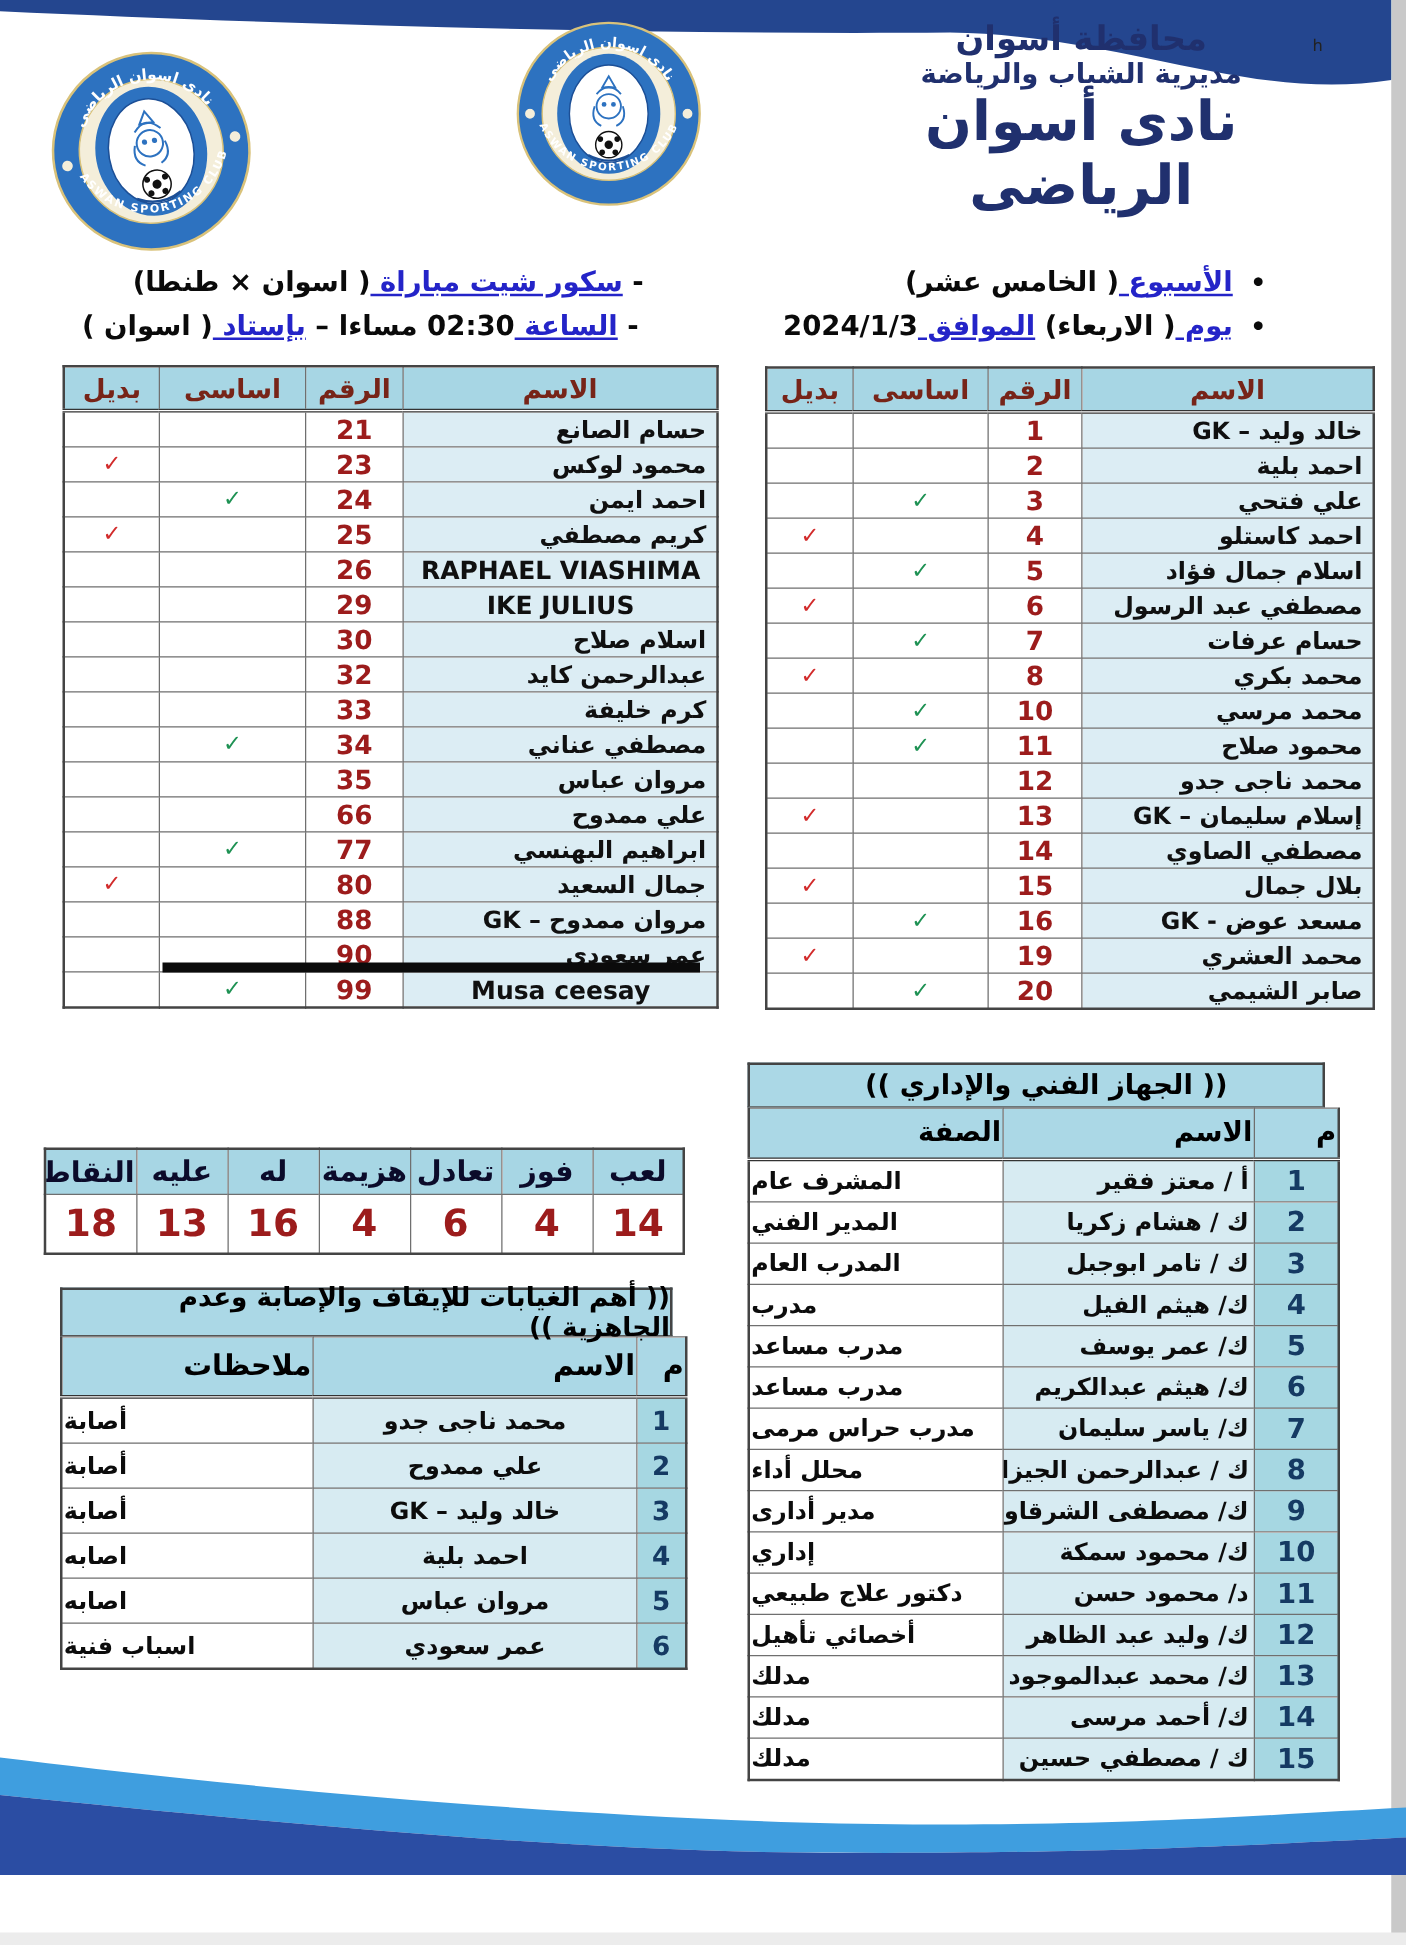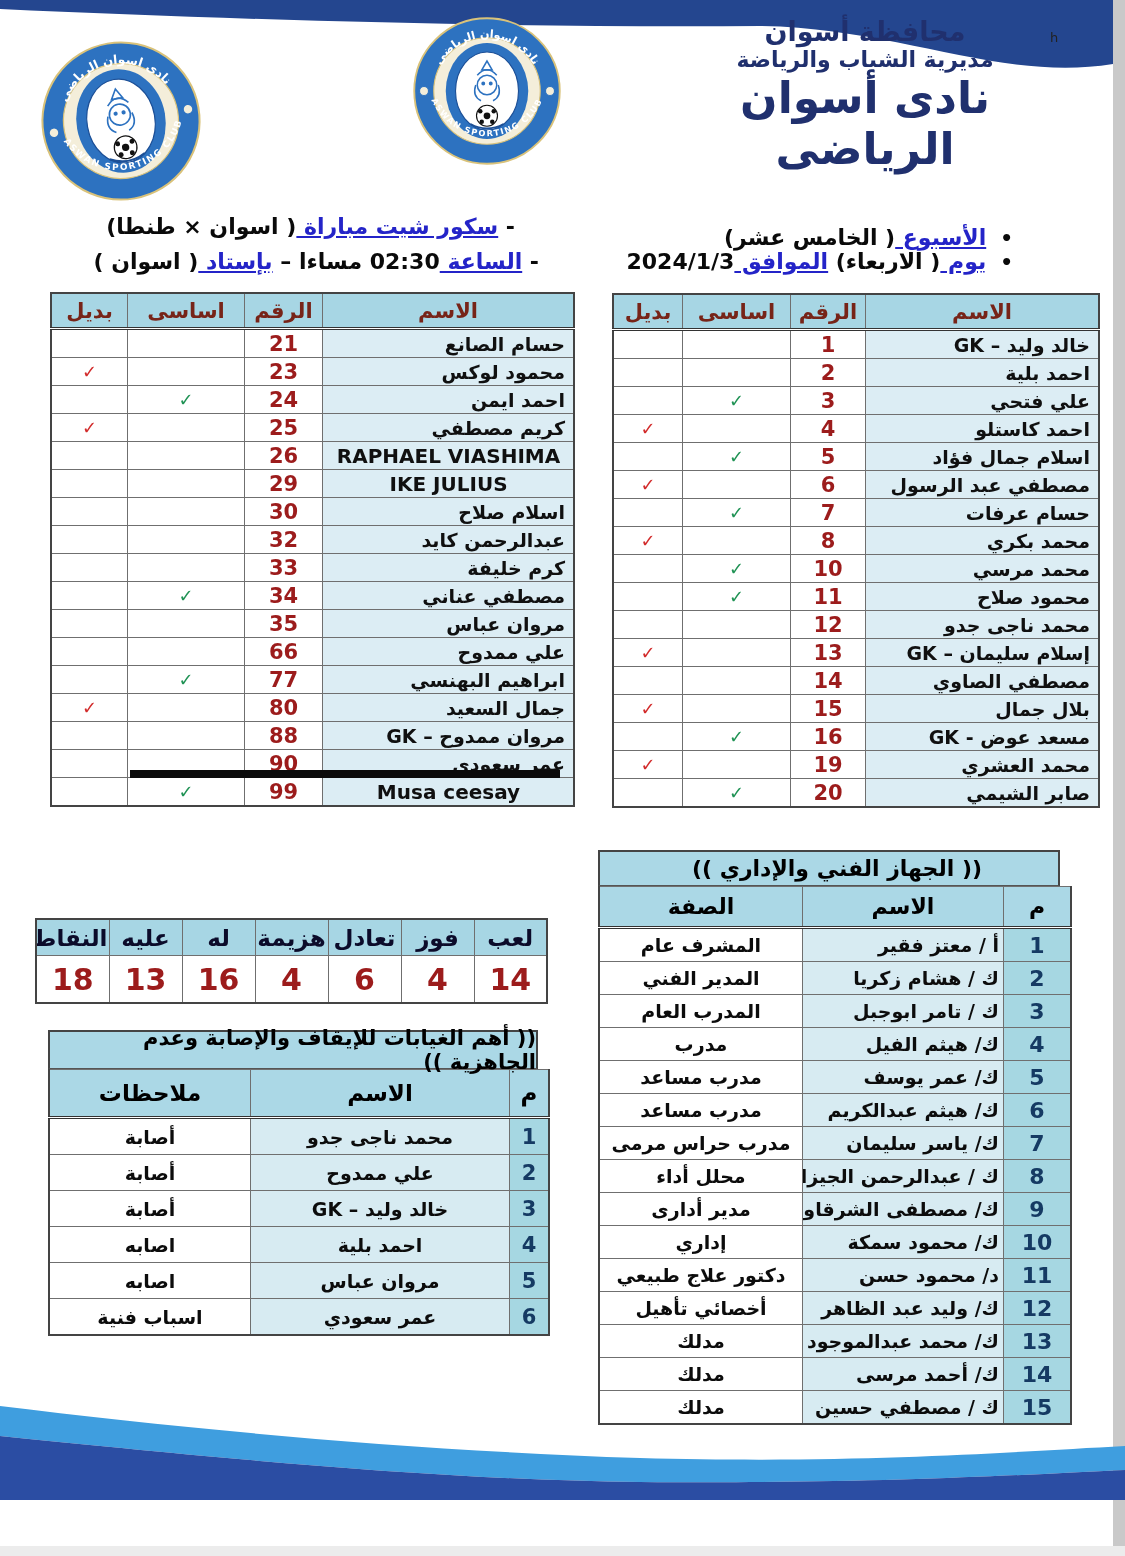--- a/index.html
+++ b/index.html
@@ -30,24 +30,24 @@
   
   .title-band{position:absolute;left:78px;top:170px;width:1024px;height:40px;background:#d7e8ef;
     display:flex;align-items:center;justify-content:center;direction:rtl;}
   .title-text{color:#1717cc;font-weight:bold;font-size:27px;text-decoration:underline;}
 
   
   .iline{position:absolute;direction:rtl;font-size:22px;font-weight:bold;white-space:nowrap;}
   .iline .blue{color:#2424c8;text-decoration:underline;}
   .iline .dark{color:#0a0a0a;}
   .iline .dot{color:#0a0a0a;margin-inline-end:14px;font-size:20px;}
-  #line-week{top:225px;right:112px;}
+  #line-week{top:214px;right:112px;}
   #line-date{top:249px;right:112px;}
   #line-match{top:214px;right:610px;}
-  #line-time{top:249px;right:586px;}
+  #line-time{top:249px;right:614px;}
 
   
   table{border-collapse:collapse;table-layout:fixed;direction:rtl;}
   td,th{border:1px solid #6f6f6f;overflow:hidden;white-space:nowrap;}
   .tblbox{position:absolute;}
   .tblbox table{width:100%;height:100%;border:2px solid #444;}
 
   
   .roster th{background:#a7d6e4;color:#772418;font-size:21px;font-weight:bold;height:31px;border-bottom:3px double #333;}
   .roster td{height:25px;}
@@ -67,24 +67,24 @@
   #stats-box{left:35px;top:918px;width:513px;height:79px;}
   #stats th{background:#a7d6e4;color:#0b0b2a;font-size:23px;font-weight:bold;height:33px;}
   #stats td{color:#9c1c1c;font-size:30px;font-weight:bold;text-align:center;height:44px;}
 
   
   .tbl-title{background:#abd8e6;border:2px solid #444;border-bottom:1px solid #555;
     display:flex;align-items:center;justify-content:center;direction:rtl;
     font-weight:bold;color:#000;padding-left:16px;}
   .panel{position:absolute;}
   .panel table{width:100%;border:2px solid #444;border-top:none;}
-  .panel th{background:#abd8e6;color:#000;border-bottom:3px double #333;}
+  .panel th{background:#abd8e6;color:#000;border-bottom:3px double #333;text-align:right;}
   .numcell{background:#a6d7e2;color:#153a63;font-weight:bold;text-align:center;}
   .namecell{background:#d7ebf2;font-weight:bold;color:#0c0c0c;text-align:center;}
-  .plaincell{background:#fff;font-weight:bold;color:#0c0c0c;text-align:center;margin-top:48px;}
+  .plaincell{background:#fff;font-weight:bold;color:#0c0c0c;text-align:left;margin-top:48px;}
 
   
   #staff-box{left:598px;top:850px;width:462px;}
   #staff-box .tbl-title{height:33px;font-size:22px;}
   #staff-box th{height:37px;font-size:22px;}
   #staff-box td{height:30px;font-size:19px;}
   #staff th.c0{width:64px;} #staff th.c1{width:198px;} #staff th.c2{width:200px;}
   #staff td.numcell{font-size:22px;}
   #staff td.namecell{text-align:right;padding-right:4px;}
 

